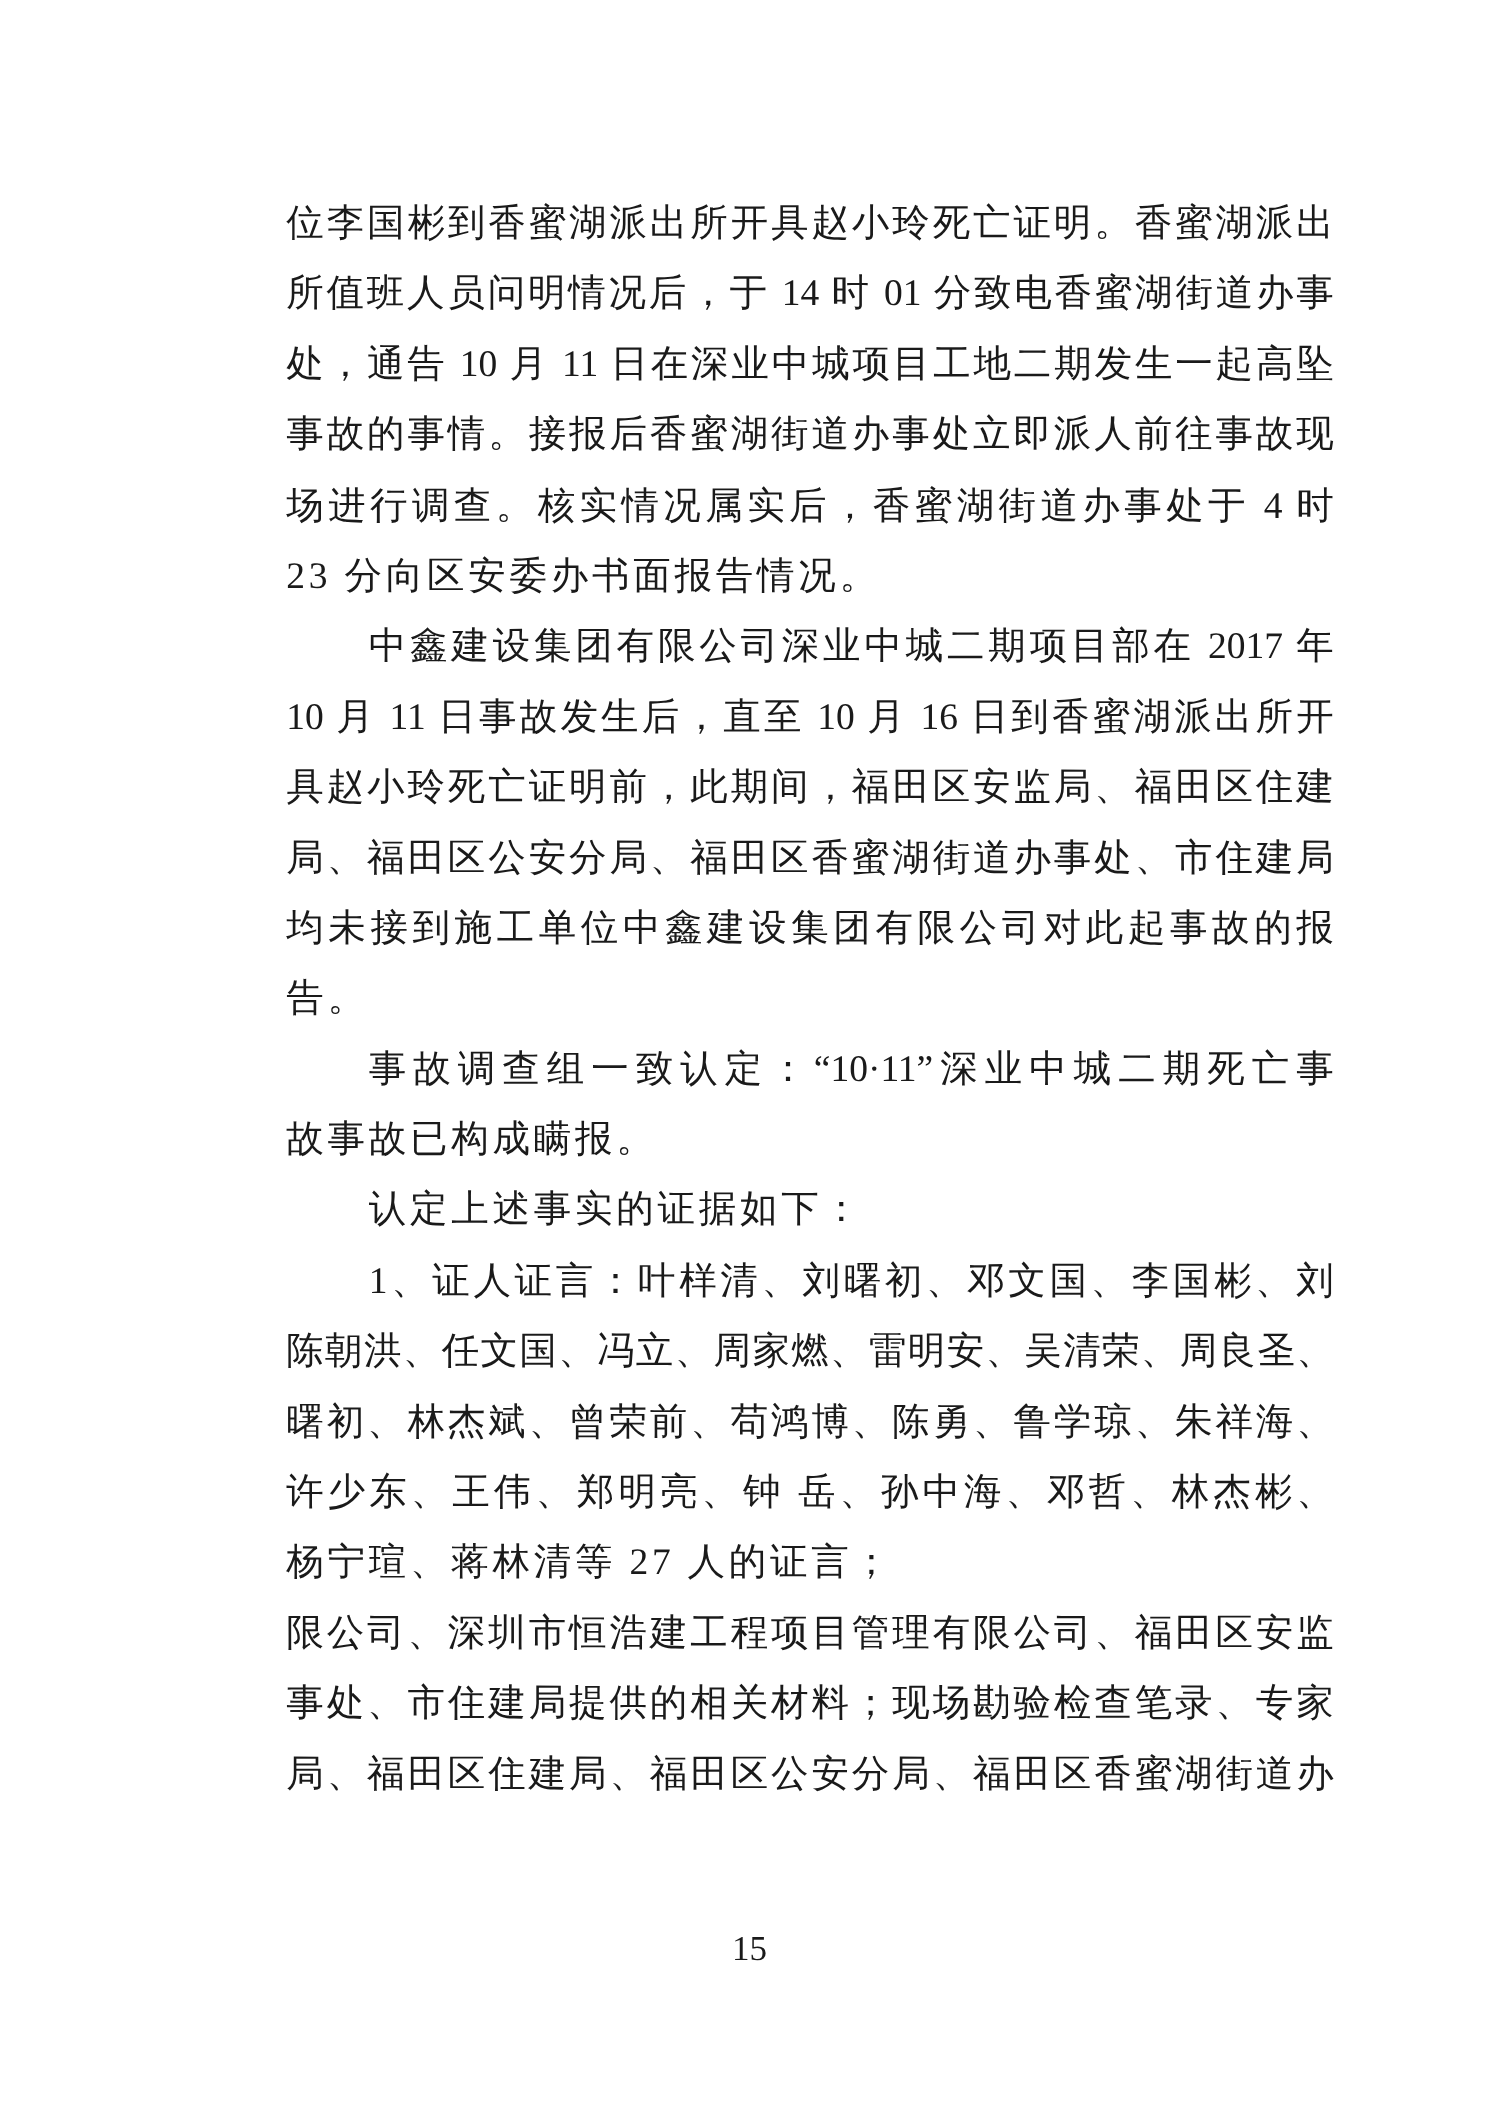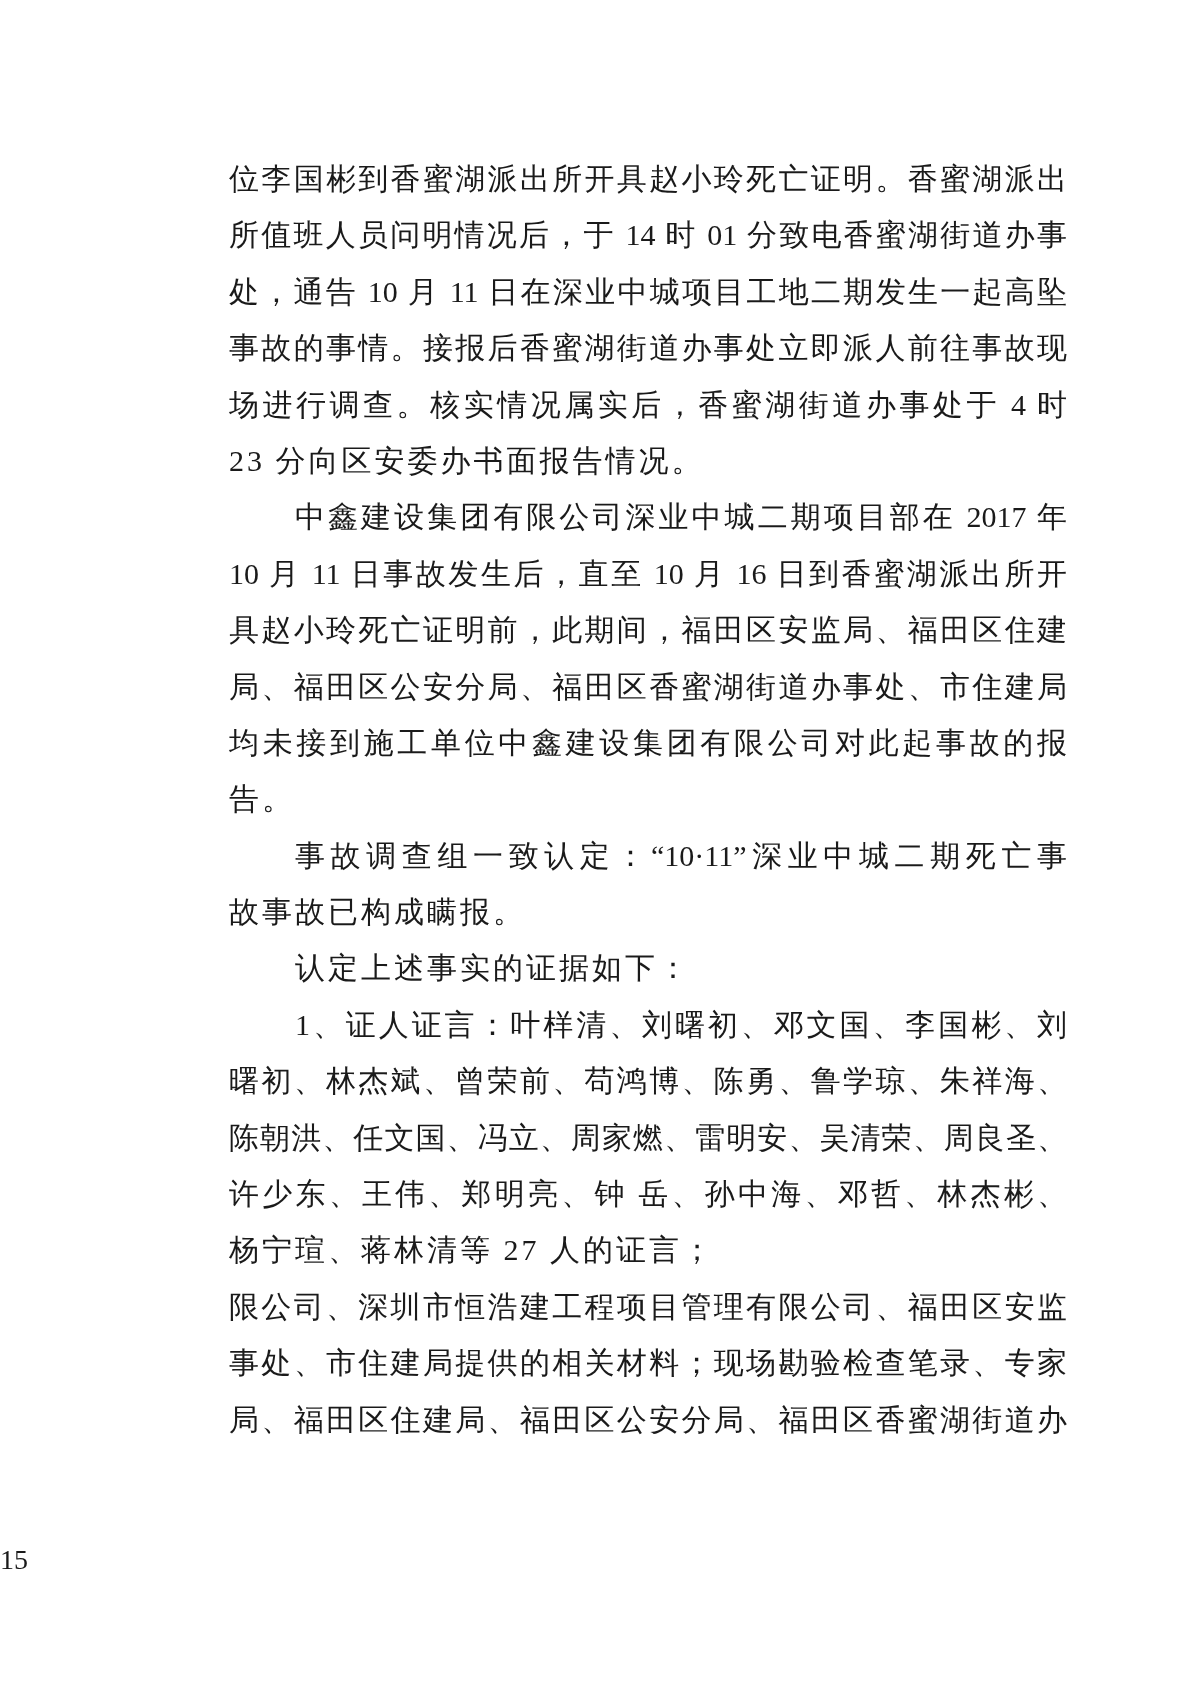--- a/index.html
+++ b/index.html
@@ -38,20 +38,21 @@
   }
   .line.indent {
     padding-left: 66px;
   }
   .page-num {
     position: absolute;
     top: 1540px;
     left: 0;
     width: 1199px;
     height: 40px;
+    text-align: center;
     font-size: 28px;
     line-height: 40px;
   }
 </style>
 </head>
 <body>
 
 <div class="page" style="background: rgb(255, 255, 255); color: rgb(26, 26, 26);">
   <div class="text-block">
       <div class="line">位李国彬到香蜜湖派出所开具赵小玲死亡证明。香蜜湖派出</div>
@@ -63,22 +64,22 @@
       <div class="line indent">中鑫建设集团有限公司深业中城二期项目部在 2017 年</div>
       <div class="line">10 月 11 日事故发生后，直至 10 月 16 日到香蜜湖派出所开</div>
       <div class="line">具赵小玲死亡证明前，此期间，福田区安监局、福田区住建</div>
       <div class="line">局、福田区公安分局、福田区香蜜湖街道办事处、市住建局</div>
       <div class="line">均未接到施工单位中鑫建设集团有限公司对此起事故的报</div>
       <div class="line left">告。</div>
       <div class="line indent">事故调查组一致认定：“10·11”深业中城二期死亡事</div>
       <div class="line left">故事故已构成瞒报。</div>
       <div class="line indent left">认定上述事实的证据如下：</div>
       <div class="line indent">1、证人证言：叶样清、刘曙初、邓文国、李国彬、刘</div>
+      <div class="line">陈朝洪、任文国、冯立、周家燃、雷明安、吴清荣、周良圣、</div>
       <div class="line">曙初、林杰斌、曾荣前、苟鸿博、陈勇、鲁学琼、朱祥海、</div>
-      <div class="line">陈朝洪、任文国、冯立、周家燃、雷明安、吴清荣、周良圣、</div>
       <div class="line">许少东、王伟、郑明亮、钟 岳、孙中海、邓哲、林杰彬、</div>
       <div class="line left">杨宁瑄、蒋林清等 27 人的证言；</div>
       <div class="line">限公司、深圳市恒浩建工程项目管理有限公司、福田区安监</div>
       <div class="line">事处、市住建局提供的相关材料；现场勘验检查笔录、专家</div>
       <div class="line">局、福田区住建局、福田区公安分局、福田区香蜜湖街道办</div>
     </div>
   <div class="page-num">15</div>
 </div>
 
 </body></html>

